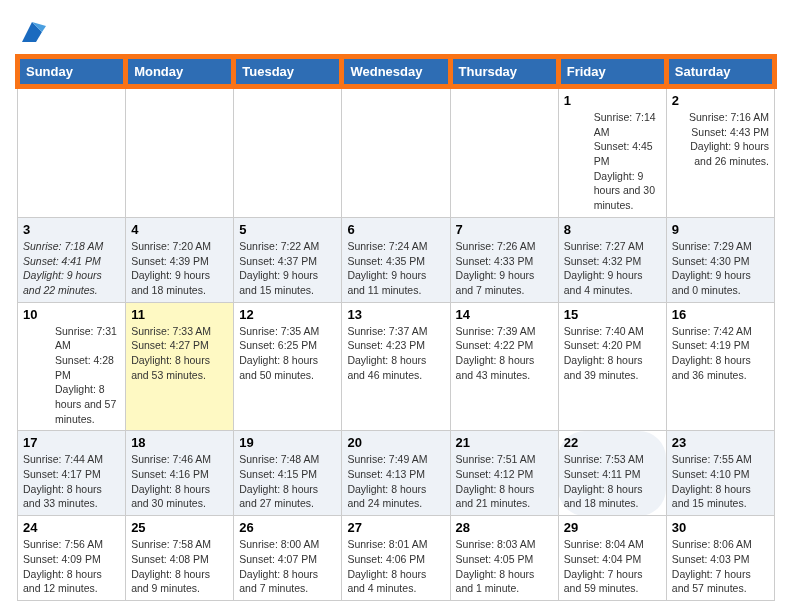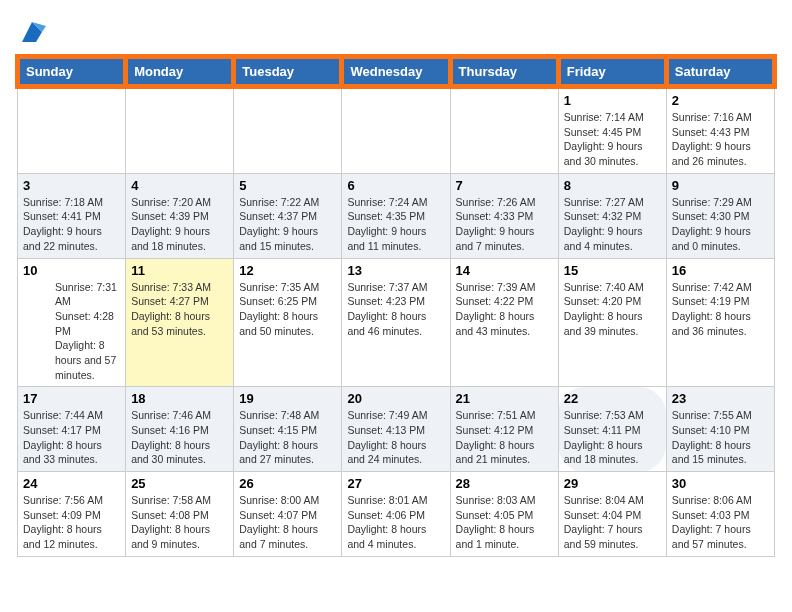--- a/index.html
+++ b/index.html
@@ -130,35 +130,35 @@
   </thead>
   <tbody id="calendar-body">
   <tr>
         <td class="empty-cell"></td>
         <td class="empty-cell"></td>
         <td class="empty-cell"></td>
         <td class="empty-cell"></td>
         <td class="empty-cell"></td>
         <td style="background: rgb(255, 255, 255);">
           <span class="day-number">1</span>
-          <div class="day-info" style="white-space: pre-line;">Sunrise: 7:14 AM
+          <div class="day-info" style="white-space: pre-line; margin-left: 30px;">Sunrise: 7:14 AM
 Sunset: 4:45 PM
 Daylight: 9 hours and 30 minutes.</div>
         </td>
         <td style="background: rgb(255, 255, 255);">
           <span class="day-number">2</span>
-          <div class="day-info" style="white-space: pre-line;">Sunrise: 7:16 AM
+          <div class="day-info" style="white-space: pre-line; text-align: right;">Sunrise: 7:16 AM
 Sunset: 4:43 PM
 Daylight: 9 hours and 26 minutes.</div>
         </td>
       </tr>
       <tr>
         <td style="background: rgb(238, 242, 247);">
           <span class="day-number">3</span>
-          <div class="day-info" style="white-space: pre-line;">Sunrise: 7:18 AM
+          <div class="day-info" style="white-space: pre-line; font-style: italic;">Sunrise: 7:18 AM
 Sunset: 4:41 PM
 Daylight: 9 hours and 22 minutes.</div>
         </td>
         <td style="background: rgb(238, 242, 247);">
           <span class="day-number">4</span>
           <div class="day-info" style="white-space: pre-line;">Sunrise: 7:20 AM
 Sunset: 4:39 PM
 Daylight: 9 hours and 18 minutes.</div>
         </td>
         <td style="background: rgb(238, 242, 247);">

